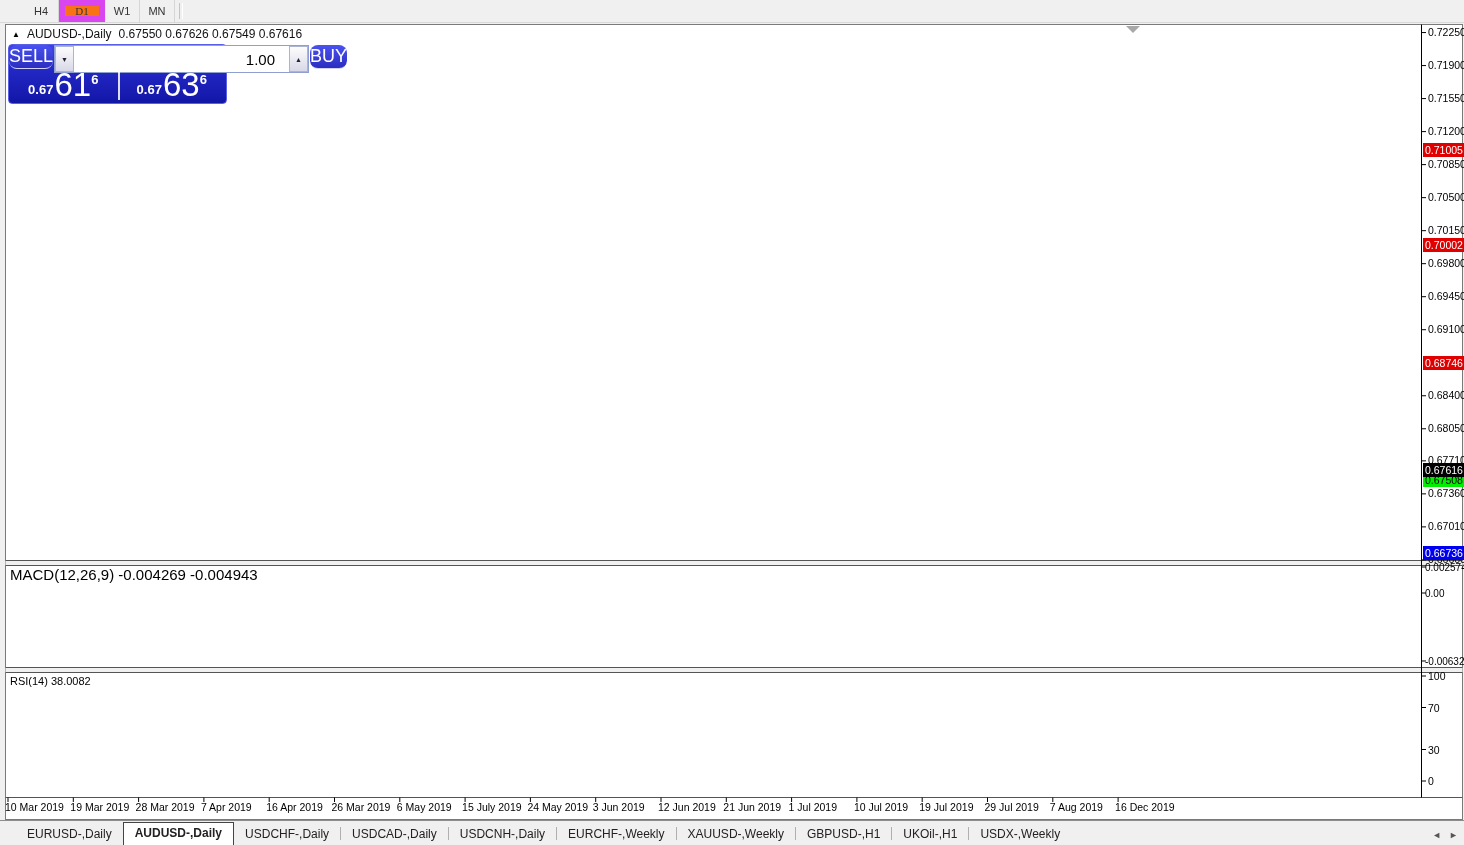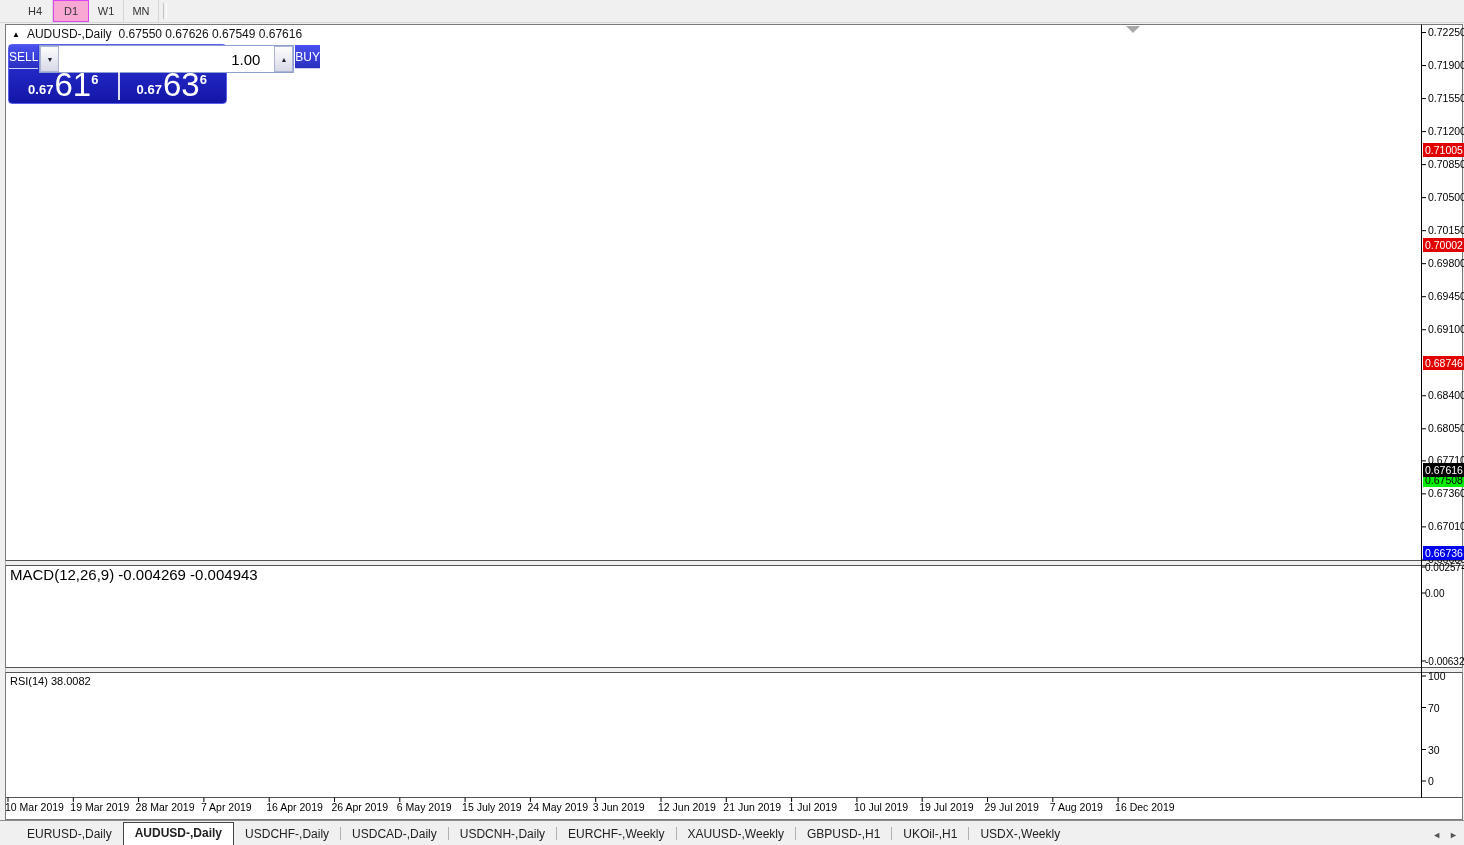--- a/index.html
+++ b/index.html
@@ -1,43 +1,43 @@
 <!DOCTYPE html>
 <html><head>
 <meta charset="utf-8">
 <style>
   html,body{margin:0;padding:0;background:#f0f0f0;}
   #app{position:relative;width:1464px;height:845px;background:#f0f0f0;overflow:hidden;
        font-family:"Liberation Sans",sans-serif;}
   
   #toolbar{position:absolute;left:0;top:0;width:1464px;height:23px;background:#f0f0f0;
-           border-bottom:1px solid #d9d9d9;display:flex;align-items:stretch;padding-left:18px;box-sizing:border-box;z-index:6;}
+           border-bottom:1px solid #d9d9d9;display:flex;align-items:stretch;padding-left:24px;box-sizing:border-box;z-index:6;}
   .tf-btn{min-width:28px;padding:0 3px;font-size:11px;color:#333;display:flex;align-items:center;
           justify-content:center;border-right:1px solid #d6d6d6;cursor:default;}
-  .tf-btn.active{background:#f9a8d4;border:1px solid #d946ef;}
+  .tf-btn.active{background:#f97316;border:6px solid #d946ef;font-family:Liberation Serif, serif;}
   .toolbar-groove{width:2px;border-left:1px solid #c4c4c4;border-right:1px solid #ffffff;margin:3px 4px;}
   
   #csvg{position:absolute;left:0;top:0;z-index:1;pointer-events:none;}
   #labels{position:absolute;left:0;top:0;width:1464px;height:845px;z-index:4;pointer-events:none;}
   .axlbl{position:absolute;font-size:10.5px;color:#000;line-height:13px;white-space:nowrap;}
   .pricetag{position:absolute;left:1423px;font-size:10.5px;line-height:14px;height:14px;
             padding:0 2px;white-space:nowrap;}
   
   .ovl{position:absolute;z-index:3;}
   
   #chead{position:absolute;left:12px;top:27px;z-index:5;display:flex;align-items:center;gap:7px;
          font-size:12px;color:#111;}
   #chead .tri{font-size:8px;color:#000;}
   
   #tpanel{position:absolute;left:8px;top:44px;width:219px;height:60px;z-index:5;
           background:linear-gradient(180deg,#3c42e6 0%,#2227c4 45%,#1216a6 100%);
           border:1px solid #5a5fe8;border-radius:4px;box-sizing:border-box;}
   #trow1{display:flex;height:24px;align-items:stretch;}
-  .obtn{width:50px;color:#fff;font-size:12px;display:flex;align-items:center;justify-content:center;
-        background:linear-gradient(180deg,#4a52f0,#2a2ec0);border-bottom:1px solid rgba(255,255,255,.75);}
+  .obtn{width:50px;color:#fff;font-size:18px;display:flex;align-items:center;justify-content:center;
+        background:linear-gradient(180deg,#4a52f0,#2a2ec0);border-bottom:1px solid rgba(255,255,255,.75);border-radius:8px;}
   #spingrp{flex:1;display:flex;height:28px;margin:0 1px;background:#dfe4f5;border:1px solid #8fa0d0;box-sizing:border-box;}
   .spin{width:19px;display:flex;align-items:center;justify-content:center;font-size:7px;color:#223;
         background:linear-gradient(180deg,#fdfdfd,#d8d8e8);border:1px solid #aab4d4;box-sizing:border-box;}
   #vol{flex:1;border:none;outline:none;text-align:right;padding-right:14px;font-size:15px;
        color:#000;background:#fff;font-family:"Liberation Sans",sans-serif;min-width:0;}
   #trow2{display:flex;height:33px;position:relative;}
   .pbox{flex:1;display:flex;align-items:flex-end;justify-content:center;color:#fff;padding-bottom:2px;}
   .pbox .pre{font-size:13px;font-weight:bold;margin-bottom:3px;margin-right:1px;}
   .pbox .big{font-size:33px;line-height:30px;}
   .pbox .sup{font-size:13px;font-weight:bold;transform:translateY(-13px);}
@@ -541,21 +541,21 @@
       <div style="left:1428px;top:701.5px" class="axlbl">70</div>
       <div style="left:1428px;top:743.5px" class="axlbl">30</div>
       <div style="left:1428px;top:775px" class="axlbl">0</div>
       <div style="left:10px;top:568px;font-size:15px" class="axlbl">MACD(12,26,9) -0.004269 -0.004943</div>
       <div style="left:10px;top:675px;font-size:11px" class="axlbl">RSI(14) 38.0082</div>
       <div style="left:5px;top:801px" class="axlbl">10 Mar 2019</div>
       <div style="left:70.3px;top:801px" class="axlbl">19 Mar 2019</div>
       <div style="left:135.6px;top:801px" class="axlbl">28 Mar 2019</div>
       <div style="left:200.89999999999998px;top:801px" class="axlbl">7 Apr 2019</div>
       <div style="left:266.2px;top:801px" class="axlbl">16 Apr 2019</div>
-      <div style="left:331.5px;top:801px" class="axlbl">26 Apr 2019</div>
+      <div style="left:331.5px;top:801px" class="axlbl">26 Mar 2019</div>
       <div style="left:396.79999999999995px;top:801px" class="axlbl">6 May 2019</div>
       <div style="left:462.09999999999997px;top:801px" class="axlbl">15 July 2019</div>
       <div style="left:527.4px;top:801px" class="axlbl">24 May 2019</div>
       <div style="left:592.6999999999999px;top:801px" class="axlbl">3 Jun 2019</div>
       <div style="left:658px;top:801px" class="axlbl">12 Jun 2019</div>
       <div style="left:723.3px;top:801px" class="axlbl">21 Jun 2019</div>
       <div style="left:788.5999999999999px;top:801px" class="axlbl">1 Jul 2019</div>
       <div style="left:853.9px;top:801px" class="axlbl">10 Jul 2019</div>
       <div style="left:919.1999999999999px;top:801px" class="axlbl">19 Jul 2019</div>
       <div style="left:984.5px;top:801px" class="axlbl">29 Jul 2019</div>

